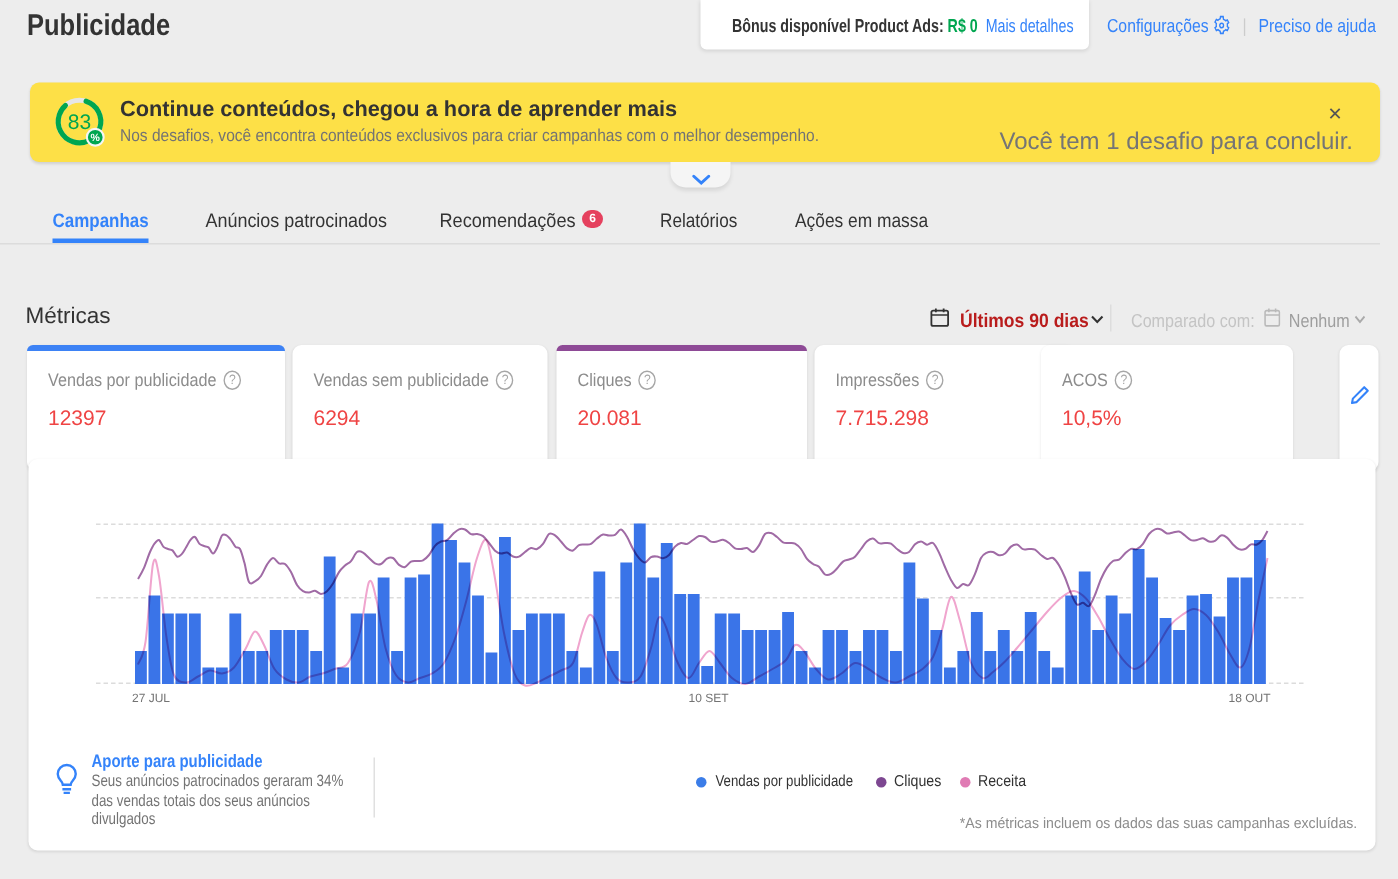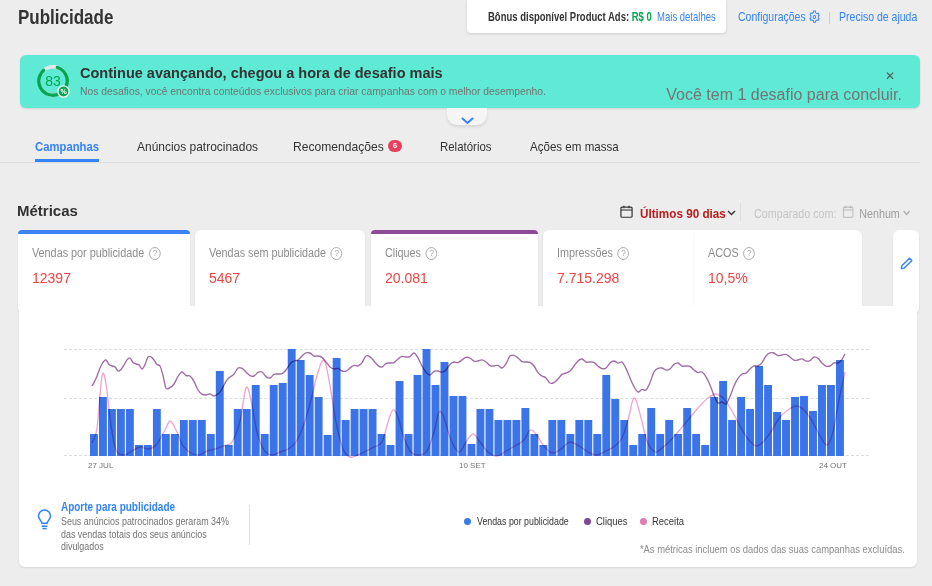--- a/index.html
+++ b/index.html
@@ -14,50 +14,50 @@
 <div class="abs" style="left:18px;top:6px;font-size:20px;font-weight:bold;color:#333;transform:scaleX(0.85);transform-origin:0 50%">Publicidade</div>
 
 <div class="abs" style="left:467px;top:0;width:259px;height:33px;background:#fff;border-radius:0 0 4px 4px;box-shadow:0 1px 3px rgba(0,0,0,.12)">
   <div style="position:absolute;left:21px;top:10px;font-size:12.5px;font-weight:bold;color:#333;white-space:nowrap;transform:scaleX(0.76);transform-origin:0 50%">Bônus disponível Product Ads: <span style="color:#00a650">R$ 0</span> <span style="color:#3483fa;font-weight:normal">&nbsp;Mais detalhes</span></div>
 </div>
 
 <div class="abs" style="left:738px;top:10px;font-size:12.5px;color:#3483fa;white-space:nowrap;transform:scaleX(0.84);transform-origin:0 50%">Configurações <svg width="14" height="14" viewBox="0 0 24 24" style="vertical-align:-3px">
       <path fill="none" stroke="#3483fa" stroke-width="2" d="M12 9.2a2.8 2.8 0 1 0 0 5.6 2.8 2.8 0 0 0 0-5.6Zm8.6 2.8c0-.7-.1-1.3-.2-1.9l2-1.6-2-3.4-2.4 1c-1-.8-2.1-1.5-3.3-1.9L14.3 1h-4l-.4 2.6c-1.2.4-2.3 1-3.3 1.9l-2.4-1-2 3.4 2 1.6a8.7 8.7 0 0 0 0 3.8l-2 1.6 2 3.4 2.4-1c1 .8 2.1 1.5 3.3 1.9l.4 2.6h4l.4-2.6c1.2-.4 2.3-1 3.3-1.9l2.4 1 2-3.4-2-1.6c.1-.6.2-1.2.2-1.9Z" transform="scale(0.92) translate(1,1)"></path>
     </svg> <span style="color:#ccc;margin:0 6px">|</span> Preciso de ajuda</div>
 
-<div class="abs" style="left:20px;top:55px;width:900px;height:53px;background:#5eead4;border-radius:6px;box-shadow:0 1px 2px rgba(0,0,0,.12)">
+<div class="abs" style="left:20px;top:55px;width:900px;height:53px;background:#fde047;border-radius:6px;box-shadow:0 1px 2px rgba(0,0,0,.12)">
   <div style="position:absolute;left:15px;top:8px"><svg width="37" height="37" viewBox="0 0 37 37">
         <circle cx="18" cy="18" r="14.2" fill="none" stroke="#e6e6e6" stroke-width="3.4"></circle>
         <circle cx="18" cy="18" r="14.2" fill="none" stroke="#00a650" stroke-width="3.4" stroke-linecap="round" stroke-dasharray="74.1 89.2" transform="rotate(-72 18 18)"></circle>
         <text x="18" y="23" font-size="14" fill="#00a650" text-anchor="middle" font-family="Liberation Sans, sans-serif">83</text>
         <circle cx="28.5" cy="28.5" r="5.6" fill="#00a650" stroke="#f5f5f5" stroke-width="1.4"></circle>
         <text x="28.5" y="31.2" font-size="7" font-weight="bold" fill="#fff" text-anchor="middle" font-family="Liberation Sans, sans-serif">%</text>
       </svg></div>
-  <div style="position:absolute;left:60px;top:10px;font-size:14.5px;font-weight:bold;color:#333">Continue avançando, chegou a hora de desafio mais</div>
+  <div style="position:absolute;left:60px;top:10px;font-size:14.5px;font-weight:bold;color:#333">Continue conteúdos, chegou a hora de aprender mais</div>
   <div style="position:absolute;left:60px;top:30px;font-size:11.5px;color:#737373;white-space:nowrap;transform:scaleX(0.9);transform-origin:0 50%">Nos desafios, você encontra conteúdos exclusivos para criar campanhas com o melhor desempenho.</div>
   <div style="position:absolute;right:25px;top:14px;font-size:12px;color:#555">✕</div>
   <div style="position:absolute;right:18px;top:31px;font-size:16px;color:#757575">Você tem 1 desafio para concluir.</div>
 </div>
 
 <div class="abs" style="left:447px;top:108px;width:40px;height:17px;background:#f5f5f5;border-radius:0 0 10px 10px;box-shadow:0 2px 3px rgba(0,0,0,.1)">
   <div style="position:absolute;left:14px;top:3px"><svg width="13" height="8" viewBox="0 0 13 8">
         <path d="M1.5 1.5 L6.5 6 L11.5 1.5" fill="none" stroke="#3483fa" stroke-width="2" stroke-linecap="round"></path>
       </svg></div>
 </div>
 
 <div class="abs" style="left:0;top:162px;width:920px;height:1px;background:#dcdcdc"></div>
 <div class="tab" style="left:35px;color:#3483fa;font-weight:bold;transform:scaleX(0.87);transform-origin:0 50%">Campanhas</div>
 <div class="abs" style="left:35px;top:159px;width:64px;height:3px;background:#3483fa"></div>
 <div class="tab" style="left:137px;transform:scaleX(0.92);transform-origin:0 50%">Anúncios patrocinados</div>
 <div class="tab" style="left:293px;transform:scaleX(0.93);transform-origin:0 50%">Recomendações</div>
 <div class="abs" style="left:388px;top:139.5px;width:14px;height:12px;border-radius:6.5px;background:#e5415e;color:#fff;font-size:8px;text-align:center;line-height:12.5px;font-weight:bold">6</div>
 <div class="tab" style="left:440px;transform:scaleX(0.88);transform-origin:0 50%">Relatórios</div>
 <div class="tab" style="left:530px;transform:scaleX(0.89);transform-origin:0 50%">Ações em massa</div>
 
-<div class="abs" style="left:17px;top:202px;font-size:15px;font-weight:bold;color:#333">Métricas</div>
+<div class="abs" style="left:17px;top:202px;font-size:15px;font-weight:normal;color:#333">Métricas</div>
 <div class="abs" style="left:620px;top:205px;font-size:13px;color:#b91c1c;white-space:nowrap"><svg width="13" height="13" viewBox="0 0 14 14">
       <rect x="1" y="2.2" width="12" height="11" rx="1.2" fill="none" stroke="#333" stroke-width="1.3"></rect>
       <line x1="4.2" y1="0.8" x2="4.2" y2="3.4" stroke="#333" stroke-width="1.3"></line>
       <line x1="9.8" y1="0.8" x2="9.8" y2="3.4" stroke="#333" stroke-width="1.3"></line>
       <line x1="1" y1="5.4" x2="13" y2="5.4" stroke="#333" stroke-width="1.1"></line>
     </svg> <span style="font-weight:bold;margin-left:3px;display:inline-block;transform:scaleX(0.9);transform-origin:0 50%">Últimos 90 dias</span><span style="display:inline-block;margin-left:-8px"><svg width="9" height="6" viewBox="0 0 9 6" style="vertical-align:2px">
         <path d="M1 1 L4.5 4.6 L8 1" fill="none" stroke="#333" stroke-width="1.4"></path>
       </svg></span></div>
 <div class="abs" style="left:740px;top:203px;width:1px;height:18px;background:#ddd"></div>
 <div class="abs" style="left:754px;top:205px;font-size:12.5px;color:#c4c4c4;white-space:nowrap;transform:scaleX(0.86);transform-origin:0 50%">Comparado com: &nbsp;<svg width="13" height="13" viewBox="0 0 14 14">
@@ -69,21 +69,21 @@
       <path d="M1 1 L4.5 4.6 L8 1" fill="none" stroke="#aaa" stroke-width="1.4"></path>
     </svg></div>
 
 <div class="card" style="left:18px;width:172px">
     <div class="cbar" style="background:#3d82f5"></div>
     <div class="clabel">Vendas por publicidade <span class="q">?</span></div>
     <div class="cval">12397</div>
   </div>
 <div class="card" style="left:195px;width:170px">
     <div class="clabel">Vendas sem publicidade <span class="q">?</span></div>
-    <div class="cval">5467</div>
+    <div class="cval">6294</div>
   </div>
 <div class="card" style="left:371px;width:167px">
     <div class="cbar" style="background:#8e4a96"></div>
     <div class="clabel">Cliques <span class="q">?</span></div>
     <div class="cval">20.081</div>
   </div>
 <div class="card" style="left:543px;width:174px">
     <div class="clabel">Impressões <span class="q">?</span></div>
     <div class="cval">7.715.298</div>
   </div>
@@ -184,21 +184,21 @@
     <rect x="711.06" y="54.00" width="7.89" height="60.00" fill="#3a74e8"></rect>
     <rect x="720.05" y="69.00" width="7.89" height="45.00" fill="#3a74e8"></rect>
     <rect x="729.04" y="43.00" width="7.89" height="71.00" fill="#3a74e8"></rect>
     <rect x="738.02" y="43.00" width="7.89" height="71.00" fill="#3a74e8"></rect>
     <rect x="747.01" y="18.00" width="7.89" height="96.00" fill="#3a74e8"></rect>
     <path d="M 3.0 101.0 C 3.8 98.5 6.3 97.2 8.0 86.0 C 9.7 74.8 11.5 41.3 13.0 34.0 C 14.5 26.7 15.5 33.8 17.0 42.0 C 18.5 50.2 20.3 72.0 22.0 83.0 C 23.7 94.0 24.8 103.0 27.0 108.0 C 29.2 113.0 32.3 112.8 35.0 113.0 C 37.7 113.2 40.3 110.3 43.0 109.0 C 45.7 107.7 48.3 105.3 51.0 105.0 C 53.7 104.7 56.3 107.3 59.0 107.0 C 61.7 106.7 64.3 105.8 67.0 103.0 C 69.7 100.2 72.7 94.0 75.0 90.0 C 77.3 86.0 79.0 79.3 81.0 79.0 C 83.0 78.7 84.8 83.8 87.0 88.0 C 89.2 92.2 91.5 100.2 94.0 104.0 C 96.5 107.8 99.3 109.5 102.0 111.0 C 104.7 112.5 107.3 113.3 110.0 113.0 C 112.7 112.7 115.3 110.0 118.0 109.0 C 120.7 108.0 123.3 107.8 126.0 107.0 C 128.7 106.2 131.2 105.2 134.0 104.0 C 136.8 102.8 140.2 104.2 143.0 100.0 C 145.8 95.8 148.7 88.0 151.0 79.0 C 153.3 70.0 155.2 49.5 157.0 46.0 C 158.8 42.5 160.2 50.7 162.0 58.0 C 163.8 65.3 165.8 81.7 168.0 90.0 C 170.2 98.3 172.5 104.2 175.0 108.0 C 177.5 111.8 180.3 112.7 183.0 113.0 C 185.7 113.3 188.3 111.0 191.0 110.0 C 193.7 109.0 196.3 108.7 199.0 107.0 C 201.7 105.3 204.3 104.2 207.0 100.0 C 209.7 95.8 212.5 89.0 215.0 82.0 C 217.5 75.0 219.7 66.7 222.0 58.0 C 224.3 49.3 226.8 36.7 229.0 30.0 C 231.2 23.3 233.2 16.7 235.0 18.0 C 236.8 19.3 238.0 27.7 240.0 38.0 C 242.0 48.3 244.7 68.5 247.0 80.0 C 249.3 91.5 251.7 101.2 254.0 107.0 C 256.3 112.8 258.5 114.0 261.0 115.0 C 263.5 116.0 266.3 114.0 269.0 113.0 C 271.7 112.0 274.3 110.3 277.0 109.0 C 279.7 107.7 282.3 106.5 285.0 105.0 C 287.7 103.5 290.7 104.2 293.0 100.0 C 295.3 95.8 297.2 85.3 299.0 80.0 C 300.8 74.7 302.3 68.8 304.0 68.0 C 305.7 67.2 307.2 70.3 309.0 75.0 C 310.8 79.7 312.8 90.2 315.0 96.0 C 317.2 101.8 319.5 107.2 322.0 110.0 C 324.5 112.8 327.3 113.2 330.0 113.0 C 332.7 112.8 335.5 112.8 338.0 109.0 C 340.5 105.2 343.0 96.5 345.0 90.0 C 347.0 83.5 348.3 72.3 350.0 70.0 C 351.7 67.7 353.0 71.3 355.0 76.0 C 357.0 80.7 359.5 92.3 362.0 98.0 C 364.5 103.7 367.5 109.7 370.0 110.0 C 372.5 110.3 374.7 103.0 377.0 100.0 C 379.3 97.0 381.7 92.0 384.0 92.0 C 386.3 92.0 388.5 97.0 391.0 100.0 C 393.5 103.0 396.2 107.7 399.0 110.0 C 401.8 112.3 405.0 114.2 408.0 114.0 C 411.0 113.8 414.0 110.7 417.0 109.0 C 420.0 107.3 423.0 105.8 426.0 104.0 C 429.0 102.2 432.5 100.7 435.0 98.0 C 437.5 95.3 439.0 89.0 441.0 88.0 C 443.0 87.0 444.7 89.3 447.0 92.0 C 449.3 94.7 452.3 100.8 455.0 104.0 C 457.7 107.2 460.2 110.5 463.0 111.0 C 465.8 111.5 469.0 108.8 472.0 107.0 C 475.0 105.2 478.0 100.5 481.0 100.0 C 484.0 99.5 487.0 102.3 490.0 104.0 C 493.0 105.7 496.0 108.5 499.0 110.0 C 502.0 111.5 505.0 113.2 508.0 113.0 C 511.0 112.8 514.0 110.5 517.0 109.0 C 520.0 107.5 523.3 106.2 526.0 104.0 C 528.7 101.8 530.8 100.3 533.0 96.0 C 535.2 91.7 537.0 84.7 539.0 78.0 C 541.0 71.3 543.0 57.0 545.0 56.0 C 547.0 55.0 548.8 64.8 551.0 72.0 C 553.2 79.2 555.5 92.7 558.0 99.0 C 560.5 105.3 563.5 108.8 566.0 110.0 C 568.5 111.2 570.5 107.8 573.0 106.0 C 575.5 104.2 578.3 101.7 581.0 99.0 C 583.7 96.3 586.0 93.5 589.0 90.0 C 592.0 86.5 595.7 82.0 599.0 78.0 C 602.3 74.0 605.7 69.7 609.0 66.0 C 612.3 62.3 616.0 58.3 619.0 56.0 C 622.0 53.7 624.3 51.8 627.0 52.0 C 629.7 52.2 632.3 54.2 635.0 57.0 C 637.7 59.8 640.3 64.5 643.0 69.0 C 645.7 73.5 648.3 79.3 651.0 84.0 C 653.7 88.7 656.3 93.7 659.0 97.0 C 661.7 100.3 664.3 103.7 667.0 104.0 C 669.7 104.3 672.3 101.7 675.0 99.0 C 677.7 96.3 680.3 92.0 683.0 88.0 C 685.7 84.0 688.3 78.3 691.0 75.0 C 693.7 71.7 696.3 69.8 699.0 68.0 C 701.7 66.2 704.3 64.0 707.0 64.0 C 709.7 64.0 712.3 65.5 715.0 68.0 C 717.7 70.5 720.3 74.7 723.0 79.0 C 725.7 83.3 728.5 90.0 731.0 94.0 C 733.5 98.0 735.8 103.7 738.0 103.0 C 740.2 102.3 742.0 97.5 744.0 90.0 C 746.0 82.5 748.0 68.0 750.0 58.0 C 752.0 48.0 755.0 34.7 756.0 30.0 " fill="none" stroke="#f0a5ce" stroke-width="1.35" style="mix-blend-mode:multiply"></path>
     <path d="M 3.0 44.0 C 3.7 42.8 5.7 39.6 7.0 36.6 C 8.3 33.6 9.8 28.7 11.0 26.0 C 12.2 23.3 13.0 21.7 14.0 20.4 C 15.0 19.1 16.0 17.6 17.0 18.0 C 18.0 18.4 19.0 21.6 20.0 22.6 C 21.0 23.6 22.0 23.6 23.0 24.0 C 24.0 24.4 25.0 24.1 26.0 24.9 C 27.0 25.7 28.0 28.5 29.0 29.0 C 30.0 29.5 31.0 28.6 32.0 27.6 C 33.0 26.6 34.0 24.6 35.0 23.0 C 36.0 21.4 37.0 19.1 38.0 17.9 C 39.0 16.7 40.0 15.5 41.0 16.0 C 42.0 16.5 43.0 19.6 44.0 20.6 C 45.0 21.6 46.0 21.6 47.0 22.0 C 48.0 22.4 49.0 22.1 50.0 22.9 C 51.0 23.7 52.0 27.0 53.0 27.0 C 54.0 27.0 55.0 24.6 56.0 22.6 C 57.0 20.6 58.0 16.3 59.0 15.0 C 60.0 13.7 61.0 14.4 62.0 14.9 C 63.0 15.4 64.0 16.7 65.0 18.0 C 66.0 19.3 67.0 21.6 68.0 22.6 C 69.0 23.6 70.0 22.2 71.0 24.0 C 72.0 25.8 73.0 29.7 74.0 33.4 C 75.0 37.1 75.8 44.0 77.0 46.0 C 78.2 48.0 79.7 46.3 81.0 45.6 C 82.3 44.9 83.7 43.9 85.0 42.0 C 86.3 40.1 87.7 36.4 89.0 34.4 C 90.3 32.4 91.7 30.1 93.0 30.0 C 94.3 29.9 95.7 32.9 97.0 33.6 C 98.3 34.3 99.7 33.0 101.0 34.0 C 102.3 35.0 103.7 37.1 105.0 39.4 C 106.3 41.7 107.7 45.9 109.0 48.0 C 110.3 50.1 111.7 51.3 113.0 52.1 C 114.3 52.9 115.7 53.0 117.0 53.0 C 118.3 53.0 119.7 51.7 121.0 51.9 C 122.3 52.1 123.7 54.0 125.0 54.0 C 126.3 54.0 127.7 53.3 129.0 52.1 C 130.3 50.9 131.7 49.1 133.0 47.0 C 134.3 44.9 135.7 41.4 137.0 39.4 C 138.3 37.4 139.7 36.2 141.0 35.0 C 142.3 33.8 143.7 33.6 145.0 32.1 C 146.3 30.6 147.7 27.0 149.0 26.0 C 150.3 25.0 151.7 25.7 153.0 26.4 C 154.3 27.1 155.7 28.8 157.0 30.0 C 158.3 31.2 159.7 32.9 161.0 33.6 C 162.3 34.3 163.7 34.5 165.0 34.0 C 166.3 33.5 167.7 31.1 169.0 30.4 C 170.3 29.7 171.7 29.3 173.0 30.0 C 174.3 30.7 175.7 33.6 177.0 34.6 C 178.3 35.6 179.7 36.4 181.0 36.0 C 182.3 35.6 183.7 33.1 185.0 32.4 C 186.3 31.7 187.7 32.1 189.0 32.0 C 190.3 31.9 191.7 32.3 193.0 31.6 C 194.3 30.9 195.7 29.6 197.0 28.0 C 198.3 26.4 199.7 23.4 201.0 21.9 C 202.3 20.4 203.7 19.6 205.0 19.0 C 206.3 18.4 207.7 18.9 209.0 18.1 C 210.3 17.3 211.7 15.2 213.0 14.0 C 214.3 12.8 215.7 11.4 217.0 10.9 C 218.3 10.4 219.7 10.5 221.0 11.0 C 222.3 11.5 223.7 13.6 225.0 14.1 C 226.3 14.6 227.7 13.8 229.0 14.0 C 230.3 14.2 231.7 14.4 233.0 15.4 C 234.3 16.4 235.7 18.4 237.0 20.0 C 238.3 21.6 239.7 23.9 241.0 25.1 C 242.3 26.3 243.7 26.8 245.0 27.0 C 246.3 27.2 247.7 26.1 249.0 26.4 C 250.3 26.7 251.7 28.5 253.0 29.0 C 254.3 29.5 255.7 29.6 257.0 29.1 C 258.3 28.6 259.7 27.0 261.0 26.0 C 262.3 25.0 263.7 23.7 265.0 23.4 C 266.3 23.1 267.7 24.5 269.0 24.0 C 270.3 23.5 271.7 22.3 273.0 20.6 C 274.3 18.9 275.7 15.0 277.0 14.0 C 278.3 13.0 279.7 14.1 281.0 14.9 C 282.3 15.7 283.7 17.5 285.0 19.0 C 286.3 20.5 287.7 22.6 289.0 23.6 C 290.3 24.6 291.7 25.4 293.0 25.0 C 294.3 24.6 295.7 22.1 297.0 21.4 C 298.3 20.7 299.7 21.1 301.0 21.0 C 302.3 20.9 303.7 21.3 305.0 20.6 C 306.3 19.9 307.7 18.0 309.0 17.0 C 310.3 16.0 311.7 14.7 313.0 14.4 C 314.3 14.1 315.7 15.0 317.0 15.0 C 318.3 15.0 319.7 15.3 321.0 14.6 C 322.3 13.9 323.7 10.8 325.0 11.0 C 326.3 11.2 327.7 13.7 329.0 15.9 C 330.3 18.1 331.7 21.6 333.0 24.0 C 334.3 26.4 335.7 28.6 337.0 30.1 C 338.3 31.6 339.7 33.1 341.0 33.0 C 342.3 32.9 343.7 30.1 345.0 29.4 C 346.3 28.7 347.7 28.9 349.0 29.0 C 350.3 29.1 351.7 30.3 353.0 30.1 C 354.3 29.9 355.7 29.3 357.0 28.0 C 358.3 26.7 359.7 23.7 361.0 22.4 C 362.3 21.1 363.7 20.3 365.0 20.0 C 366.3 19.7 367.7 20.9 369.0 20.6 C 370.3 20.3 371.7 18.9 373.0 18.0 C 374.3 17.1 375.7 15.7 377.0 15.4 C 378.3 15.1 379.7 15.4 381.0 16.0 C 382.3 16.6 383.7 18.6 385.0 19.1 C 386.3 19.6 387.7 19.2 389.0 19.0 C 390.3 18.8 391.7 17.7 393.0 17.9 C 394.3 18.1 395.7 19.0 397.0 20.0 C 398.3 21.0 399.7 22.9 401.0 23.6 C 402.3 24.3 403.7 24.0 405.0 24.0 C 406.3 24.0 407.7 23.1 409.0 23.4 C 410.3 23.7 411.7 26.3 413.0 26.0 C 414.3 25.7 415.7 23.6 417.0 21.6 C 418.3 19.6 419.7 15.4 421.0 14.0 C 422.3 12.6 423.7 13.1 425.0 13.4 C 426.3 13.7 427.7 15.0 429.0 16.0 C 430.3 17.0 431.7 18.9 433.0 19.6 C 434.3 20.3 435.7 19.9 437.0 20.0 C 438.3 20.1 439.7 19.7 441.0 20.4 C 442.3 21.1 443.7 22.3 445.0 24.0 C 446.3 25.7 447.7 28.9 449.0 30.6 C 450.3 32.3 451.7 33.1 453.0 34.0 C 454.3 34.9 455.7 34.7 457.0 35.9 C 458.3 37.1 459.7 40.2 461.0 41.0 C 462.3 41.8 463.7 41.3 465.0 40.6 C 466.3 39.9 467.7 38.4 469.0 37.0 C 470.3 35.6 471.7 33.4 473.0 32.4 C 474.3 31.4 475.7 31.5 477.0 31.0 C 478.3 30.5 479.7 30.3 481.0 29.1 C 482.3 27.9 483.7 25.7 485.0 24.0 C 486.3 22.3 487.7 20.1 489.0 18.9 C 490.3 17.7 491.7 16.8 493.0 17.0 C 494.3 17.2 495.7 19.6 497.0 20.1 C 498.3 20.6 499.7 20.0 501.0 20.0 C 502.3 20.0 503.7 19.7 505.0 20.4 C 506.3 21.1 507.7 23.0 509.0 24.0 C 510.3 25.0 511.7 26.3 513.0 26.6 C 514.3 26.9 515.7 27.0 517.0 26.0 C 518.3 25.0 519.7 22.1 521.0 20.9 C 522.3 19.7 523.7 19.0 525.0 19.0 C 526.3 19.0 527.7 20.9 529.0 21.1 C 530.3 21.3 531.7 19.1 533.0 20.0 C 534.3 20.9 535.7 23.7 537.0 26.4 C 538.3 29.1 539.7 33.0 541.0 36.0 C 542.3 39.0 543.7 42.3 545.0 44.6 C 546.3 46.9 547.7 49.5 549.0 50.0 C 550.3 50.5 551.7 47.7 553.0 47.4 C 554.3 47.1 555.7 49.1 557.0 48.0 C 558.3 46.9 559.7 43.6 561.0 40.6 C 562.3 37.6 563.7 32.4 565.0 30.0 C 566.3 27.6 567.7 27.1 569.0 26.4 C 570.3 25.7 571.7 25.7 573.0 26.0 C 574.3 26.3 575.7 27.9 577.0 28.1 C 578.3 28.3 579.7 28.0 581.0 27.0 C 582.3 26.0 583.7 23.4 585.0 22.4 C 586.3 21.4 587.7 20.7 589.0 21.0 C 590.3 21.3 591.7 23.6 593.0 24.1 C 594.3 24.6 595.7 24.0 597.0 24.0 C 598.3 24.0 599.7 23.7 601.0 24.4 C 602.3 25.1 603.7 27.0 605.0 28.0 C 606.3 29.0 607.7 30.3 609.0 30.6 C 610.3 30.9 611.7 29.3 613.0 30.0 C 614.3 30.7 615.7 32.7 617.0 34.9 C 618.3 37.1 619.7 39.9 621.0 43.0 C 622.3 46.1 623.7 50.6 625.0 53.6 C 626.3 56.6 627.7 60.0 629.0 61.0 C 630.3 62.0 631.7 59.7 633.0 59.9 C 634.3 60.1 635.7 62.9 637.0 62.0 C 638.3 61.1 639.7 57.6 641.0 54.6 C 642.3 51.6 643.7 47.0 645.0 44.0 C 646.3 41.0 647.7 38.4 649.0 36.4 C 650.3 34.4 651.7 32.9 653.0 32.0 C 654.3 31.1 655.7 31.9 657.0 31.1 C 658.3 30.3 659.7 28.2 661.0 27.0 C 662.3 25.8 663.7 24.4 665.0 23.9 C 666.3 23.4 667.7 24.5 669.0 24.0 C 670.3 23.5 671.7 22.3 673.0 20.6 C 674.3 18.9 675.7 15.6 677.0 14.0 C 678.3 12.4 679.7 11.4 681.0 10.9 C 682.3 10.4 683.7 10.5 685.0 11.0 C 686.3 11.5 687.7 13.3 689.0 13.6 C 690.3 13.9 691.7 13.2 693.0 13.0 C 694.3 12.8 695.7 12.1 697.0 12.4 C 698.3 12.7 699.7 14.0 701.0 15.0 C 702.3 16.0 703.7 17.6 705.0 18.1 C 706.3 18.6 707.7 18.2 709.0 18.0 C 710.3 17.8 711.7 16.7 713.0 16.9 C 714.3 17.1 715.7 18.7 717.0 19.0 C 718.3 19.3 719.7 19.3 721.0 18.6 C 722.3 17.9 723.7 15.4 725.0 15.0 C 726.3 14.6 727.7 15.4 729.0 16.4 C 730.3 17.4 731.7 19.7 733.0 21.0 C 734.3 22.3 735.7 23.6 737.0 24.1 C 738.3 24.6 739.7 24.5 741.0 24.0 C 742.3 23.5 743.7 21.4 745.0 20.9 C 746.3 20.4 747.8 21.5 749.0 21.0 C 750.2 20.5 751.3 19.6 752.5 18.1 C 753.7 16.6 755.4 13.0 756.0 12.0 " fill="none" stroke="#a06ba5" stroke-width="1.35" style="mix-blend-mode:multiply"></path>
   </svg>
 <div class="abs" style="left:88px;top:461px;font-size:8px;color:#737373">27 JUL</div>
 <div class="abs" style="left:459px;top:461px;font-size:8px;color:#737373">10 SET</div>
-<div class="abs" style="left:819px;top:461px;font-size:8px;color:#737373">24 OUT</div>
+<div class="abs" style="left:819px;top:461px;font-size:8px;color:#737373">18 OUT</div>
 
 <div class="abs" style="left:36px;top:508px"><svg width="17" height="24" viewBox="0 0 17 24">
       <path d="M8.5 2 a6 6 0 0 1 6 6 c0 2.2-1.2 3.5-2.2 4.7-.7.8-1.1 1.6-1.2 2.5 h-5.2 c-.1-.9-.5-1.7-1.2-2.5-1-1.2-2.2-2.5-2.2-4.7 a6 6 0 0 1 6-6Z" fill="none" stroke="#3483fa" stroke-width="1.6"></path>
       <line x1="5.6" y1="18.2" x2="11.4" y2="18.2" stroke="#3483fa" stroke-width="1.6"></line>
       <line x1="6.4" y1="20.6" x2="10.6" y2="20.6" stroke="#3483fa" stroke-width="1.6"></line>
     </svg></div>
 <div class="abs" style="left:61px;top:500px;font-size:12px;font-weight:bold;color:#3483fa;white-space:nowrap;transform:scaleX(0.83);transform-origin:0 50%">Aporte para publicidade</div>
 <div class="abs" style="left:61px;top:515px;font-size:11px;color:#737373;line-height:12.5px;transform:scaleX(0.81);transform-origin:0 0">Seus anúncios patrocinados geraram 34%<br>das vendas totais dos seus anúncios<br>divulgados</div>
 <div class="abs" style="left:249px;top:505px;width:1px;height:40px;background:#e0e0e0"></div>
 

